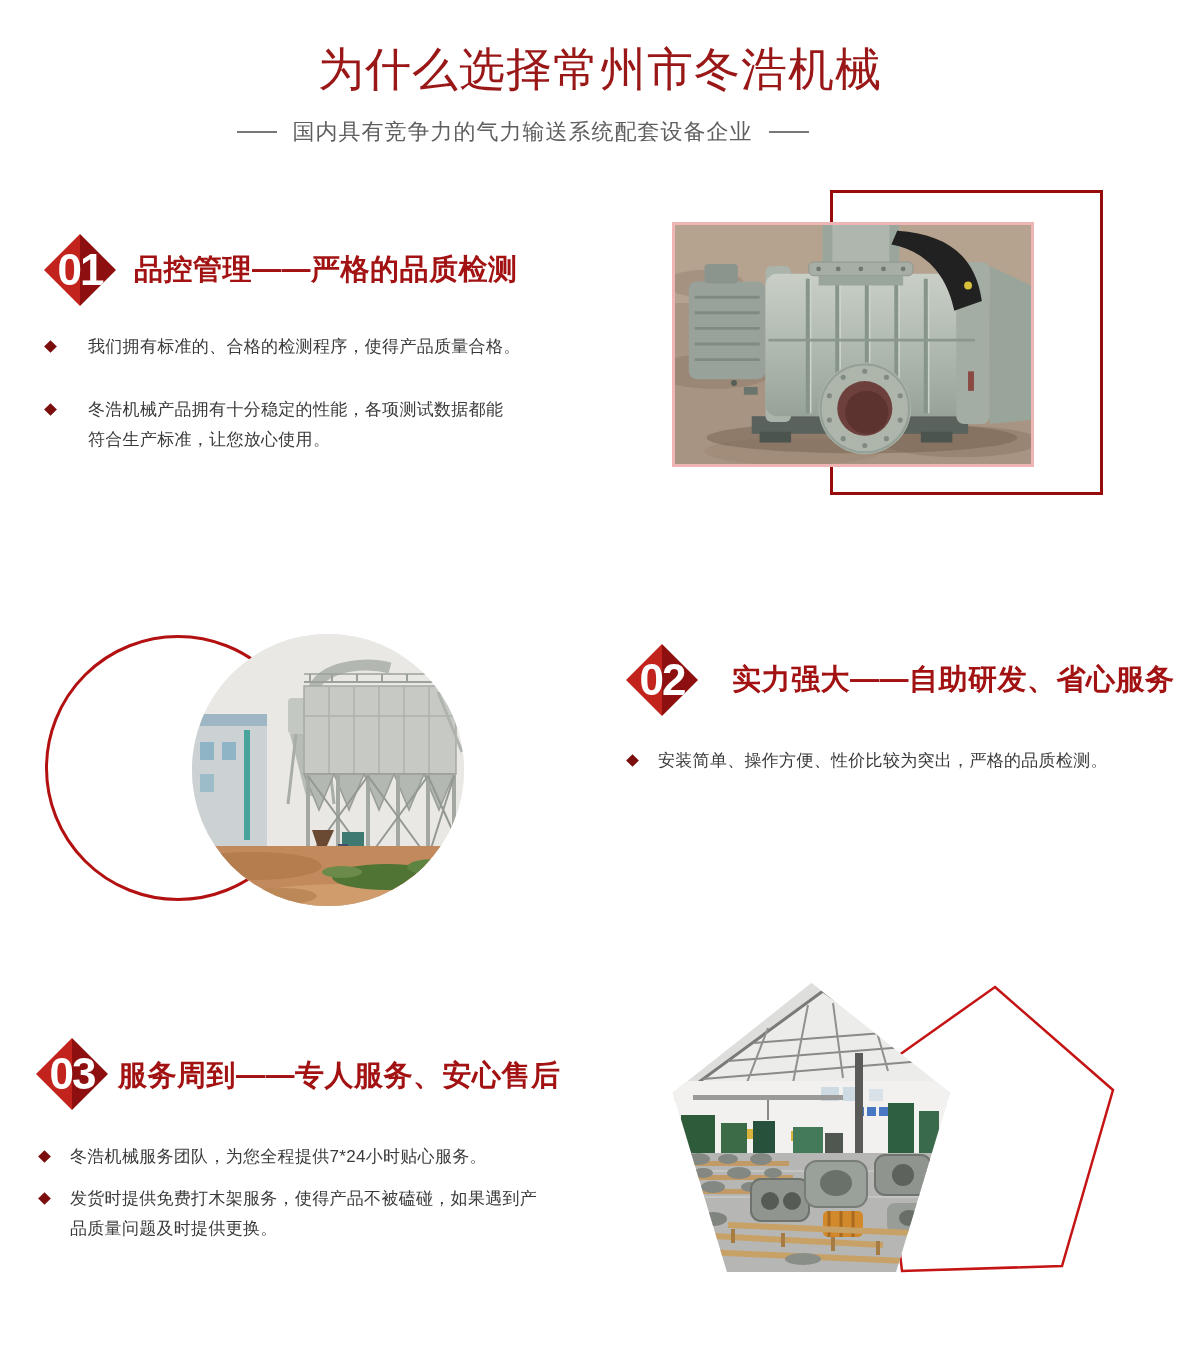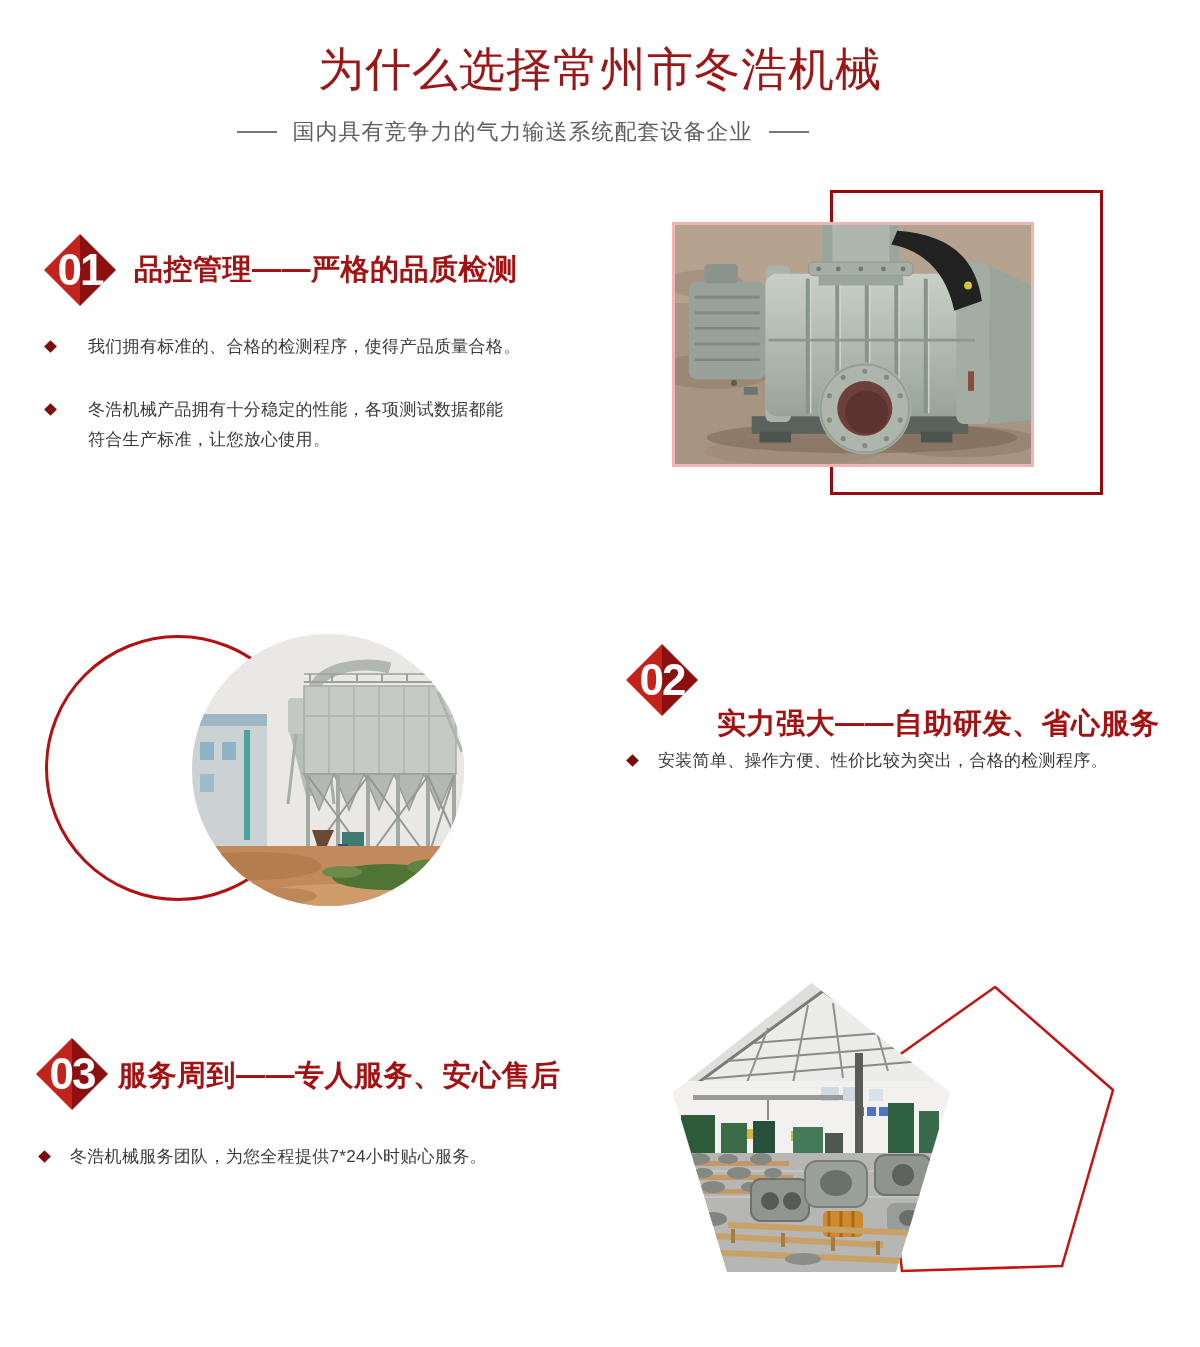--- a/index.html
+++ b/index.html
@@ -211,26 +211,26 @@
       <ellipse cx="195" cy="243" rx="55" ry="13" fill="#4f7433"></ellipse>
       <ellipse cx="243" cy="233" rx="28" ry="8" fill="#5d8440"></ellipse>
       <ellipse cx="150" cy="238" rx="20" ry="6" fill="#6c8a4a"></ellipse>
       <ellipse cx="90" cy="262" rx="35" ry="8" fill="#b58050" opacity="0.7"></ellipse>
     </svg>
   </div>
 
   <div class="num-diamond" style="left:626px;top:644px;">
     <span>02</span>
   </div>
-  <h2 class="sec-heading" style="left:717px;top:660px;margin-top:44px;">实力强大——自助研发、省心服务</h2>
+  <h2 class="sec-heading" style="left:732px;top:660px;">实力强大——自助研发、省心服务</h2>
 
   <ul class="bullets s2-bullets" style="left:628px;top:746px;width:540px;">
     <li>
       <span class="bullet-diamond"></span>
-      <p>安装简单、操作方便、性价比较为突出，合格的检测程序。</p>
+      <p>安装简单、操作方便、性价比较为突出，严格的品质检测。</p>
     </li>
   </ul>
 
   <svg class="pentagon-outline" width="270" height="310" viewBox="0 0 270 310">
     <polygon points="137,12 255,115 204,291 44,296 20,95" fill="none" stroke="#c41414" stroke-width="2.5"></polygon>
   </svg>
 
   <div class="photo-pentagon" aria-label="生产车间照片">
     <svg viewBox="0 0 277 289" preserveAspectRatio="none">
       <rect width="277" height="289" fill="#ececea"></rect>
@@ -299,15 +299,20 @@
   <div class="num-diamond" style="left:36px;top:1038px;">
     <span>03</span>
   </div>
   <h2 class="sec-heading" style="left:118px;top:1056px;">服务周到——专人服务、安心售后</h2>
 
   <ul class="bullets s3-bullets" style="left:40px;top:1142px;width:520px;">
     <li>
       <span class="bullet-diamond"></span>
       <p>冬浩机械服务团队，为您全程提供7*24小时贴心服务。</p>
     </li>
+    <li>
+      <span class="bullet-diamond"></span>
+      <p>发货时提供免费打木架服务，使得产品不被磕碰，如果遇到产
+品质量问题及时提供更换。</p>
+    </li>
   </ul>
 
 </div>
 
 </body></html>

